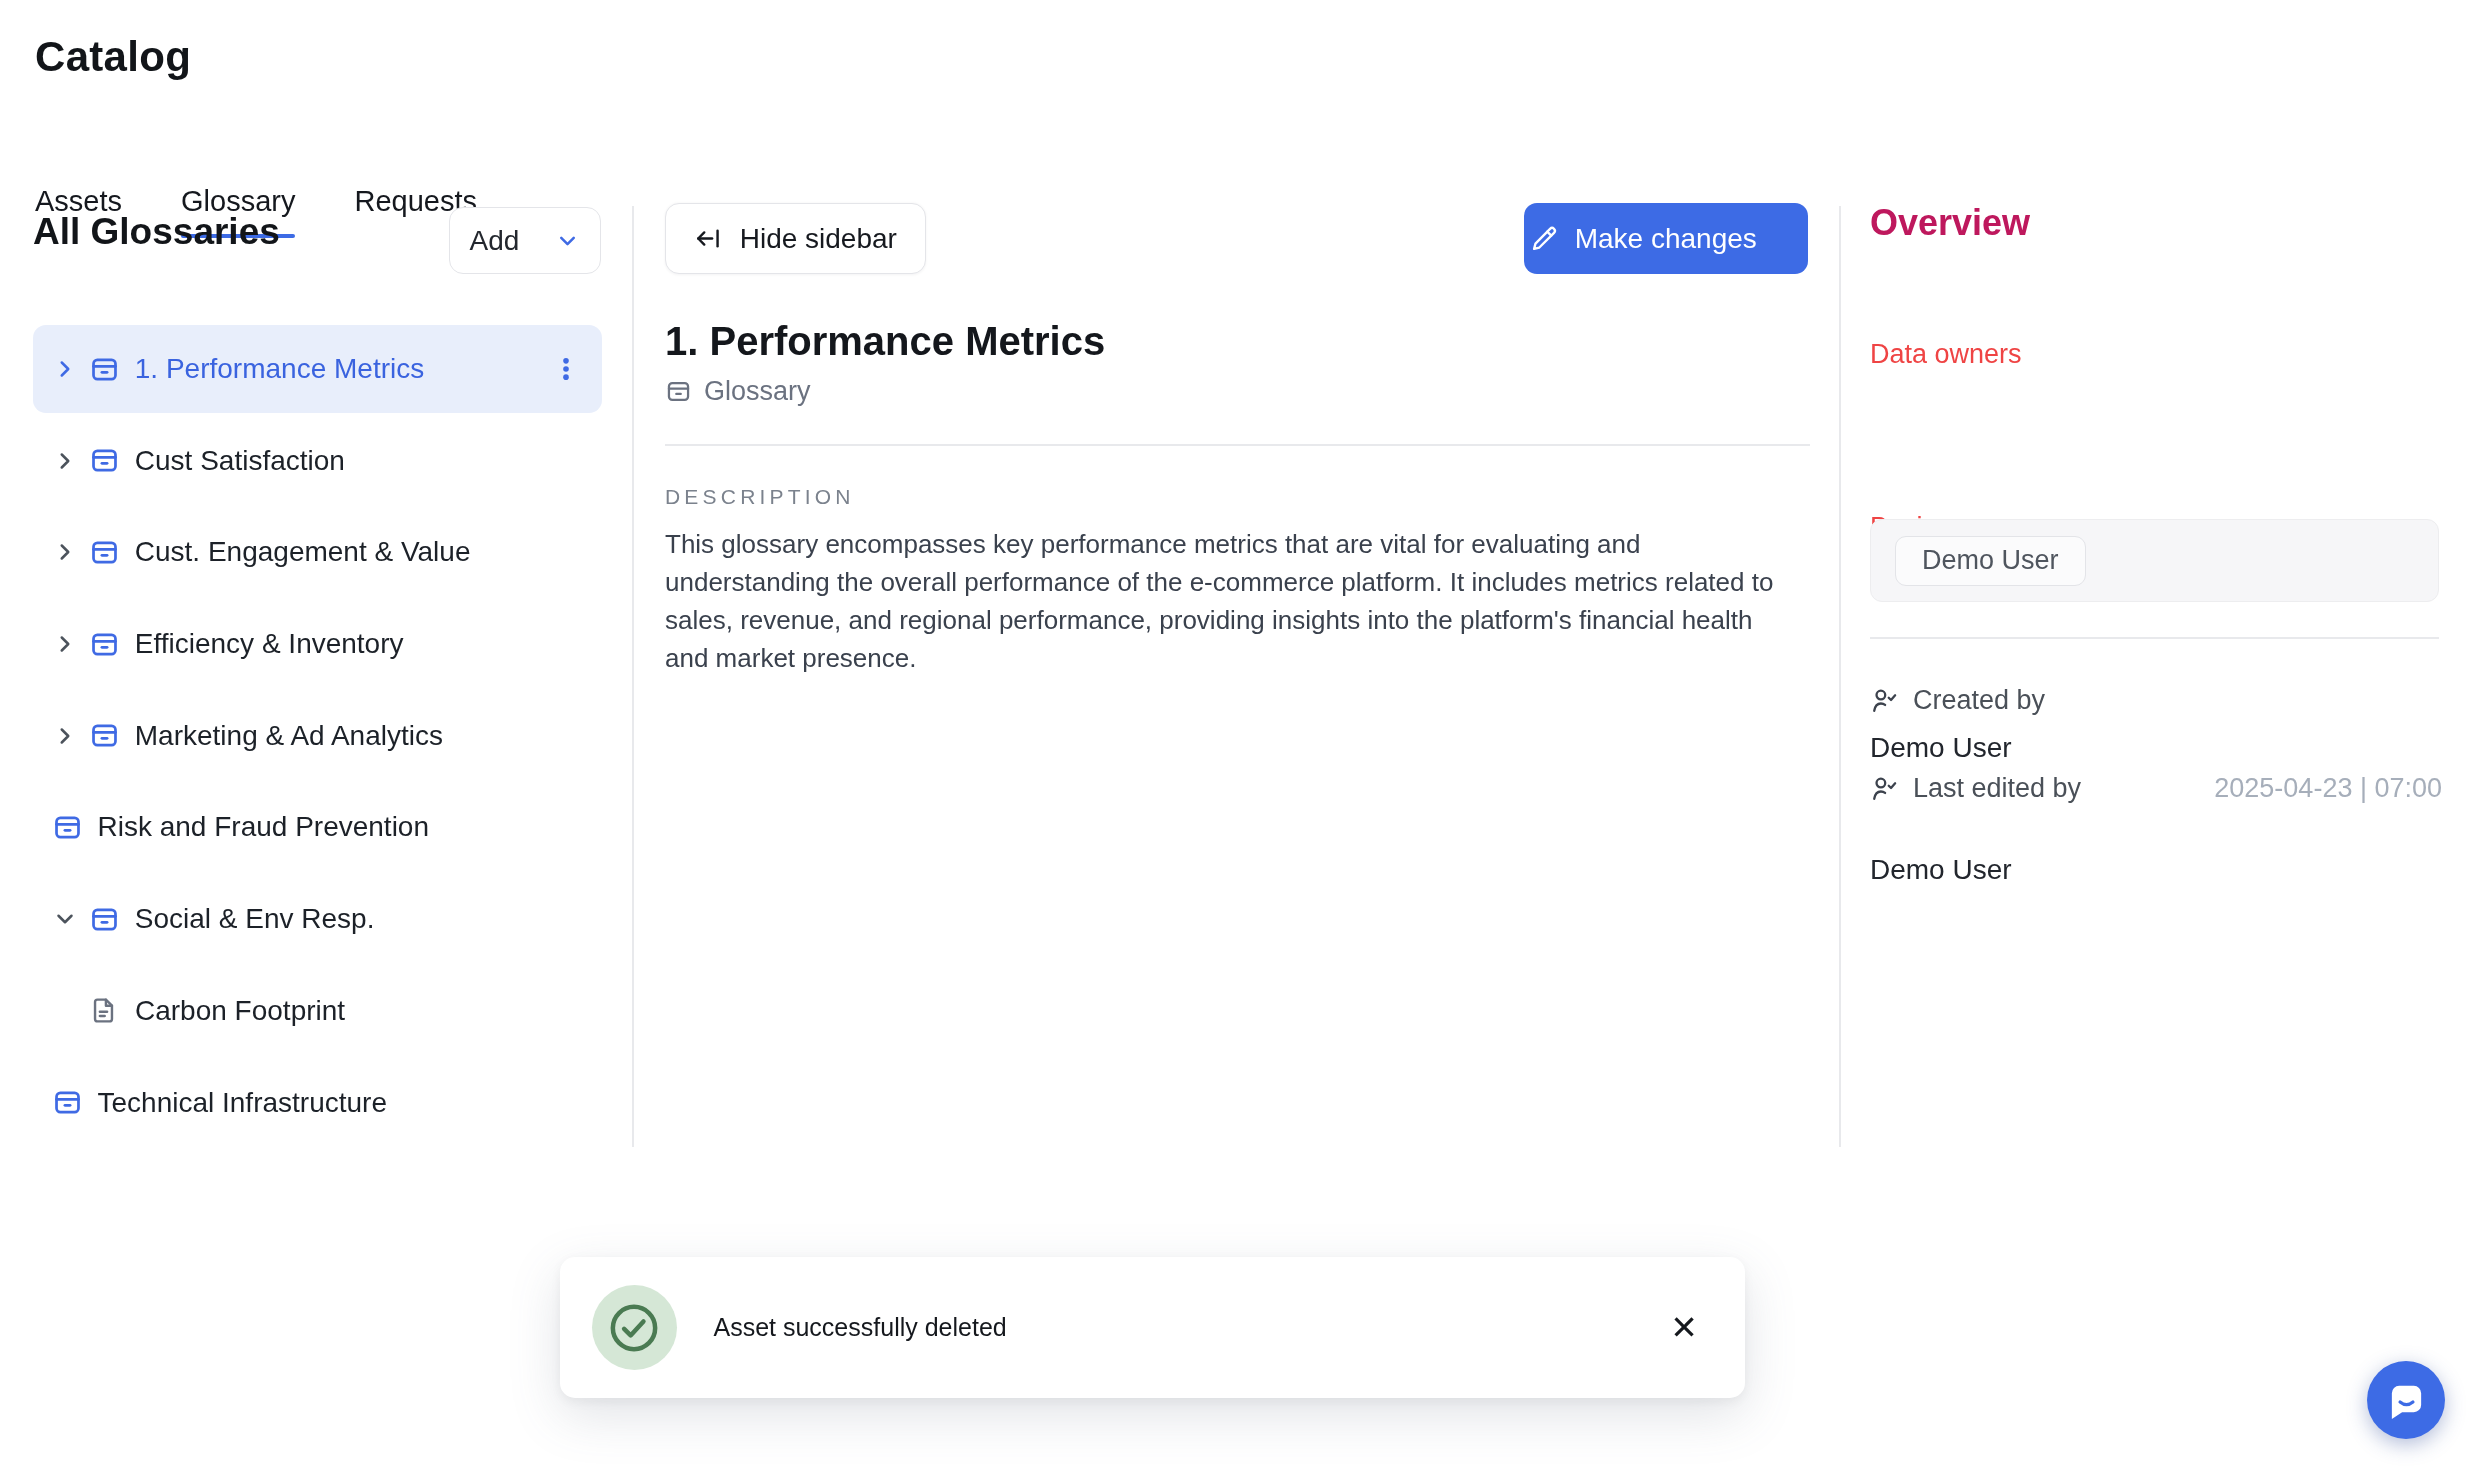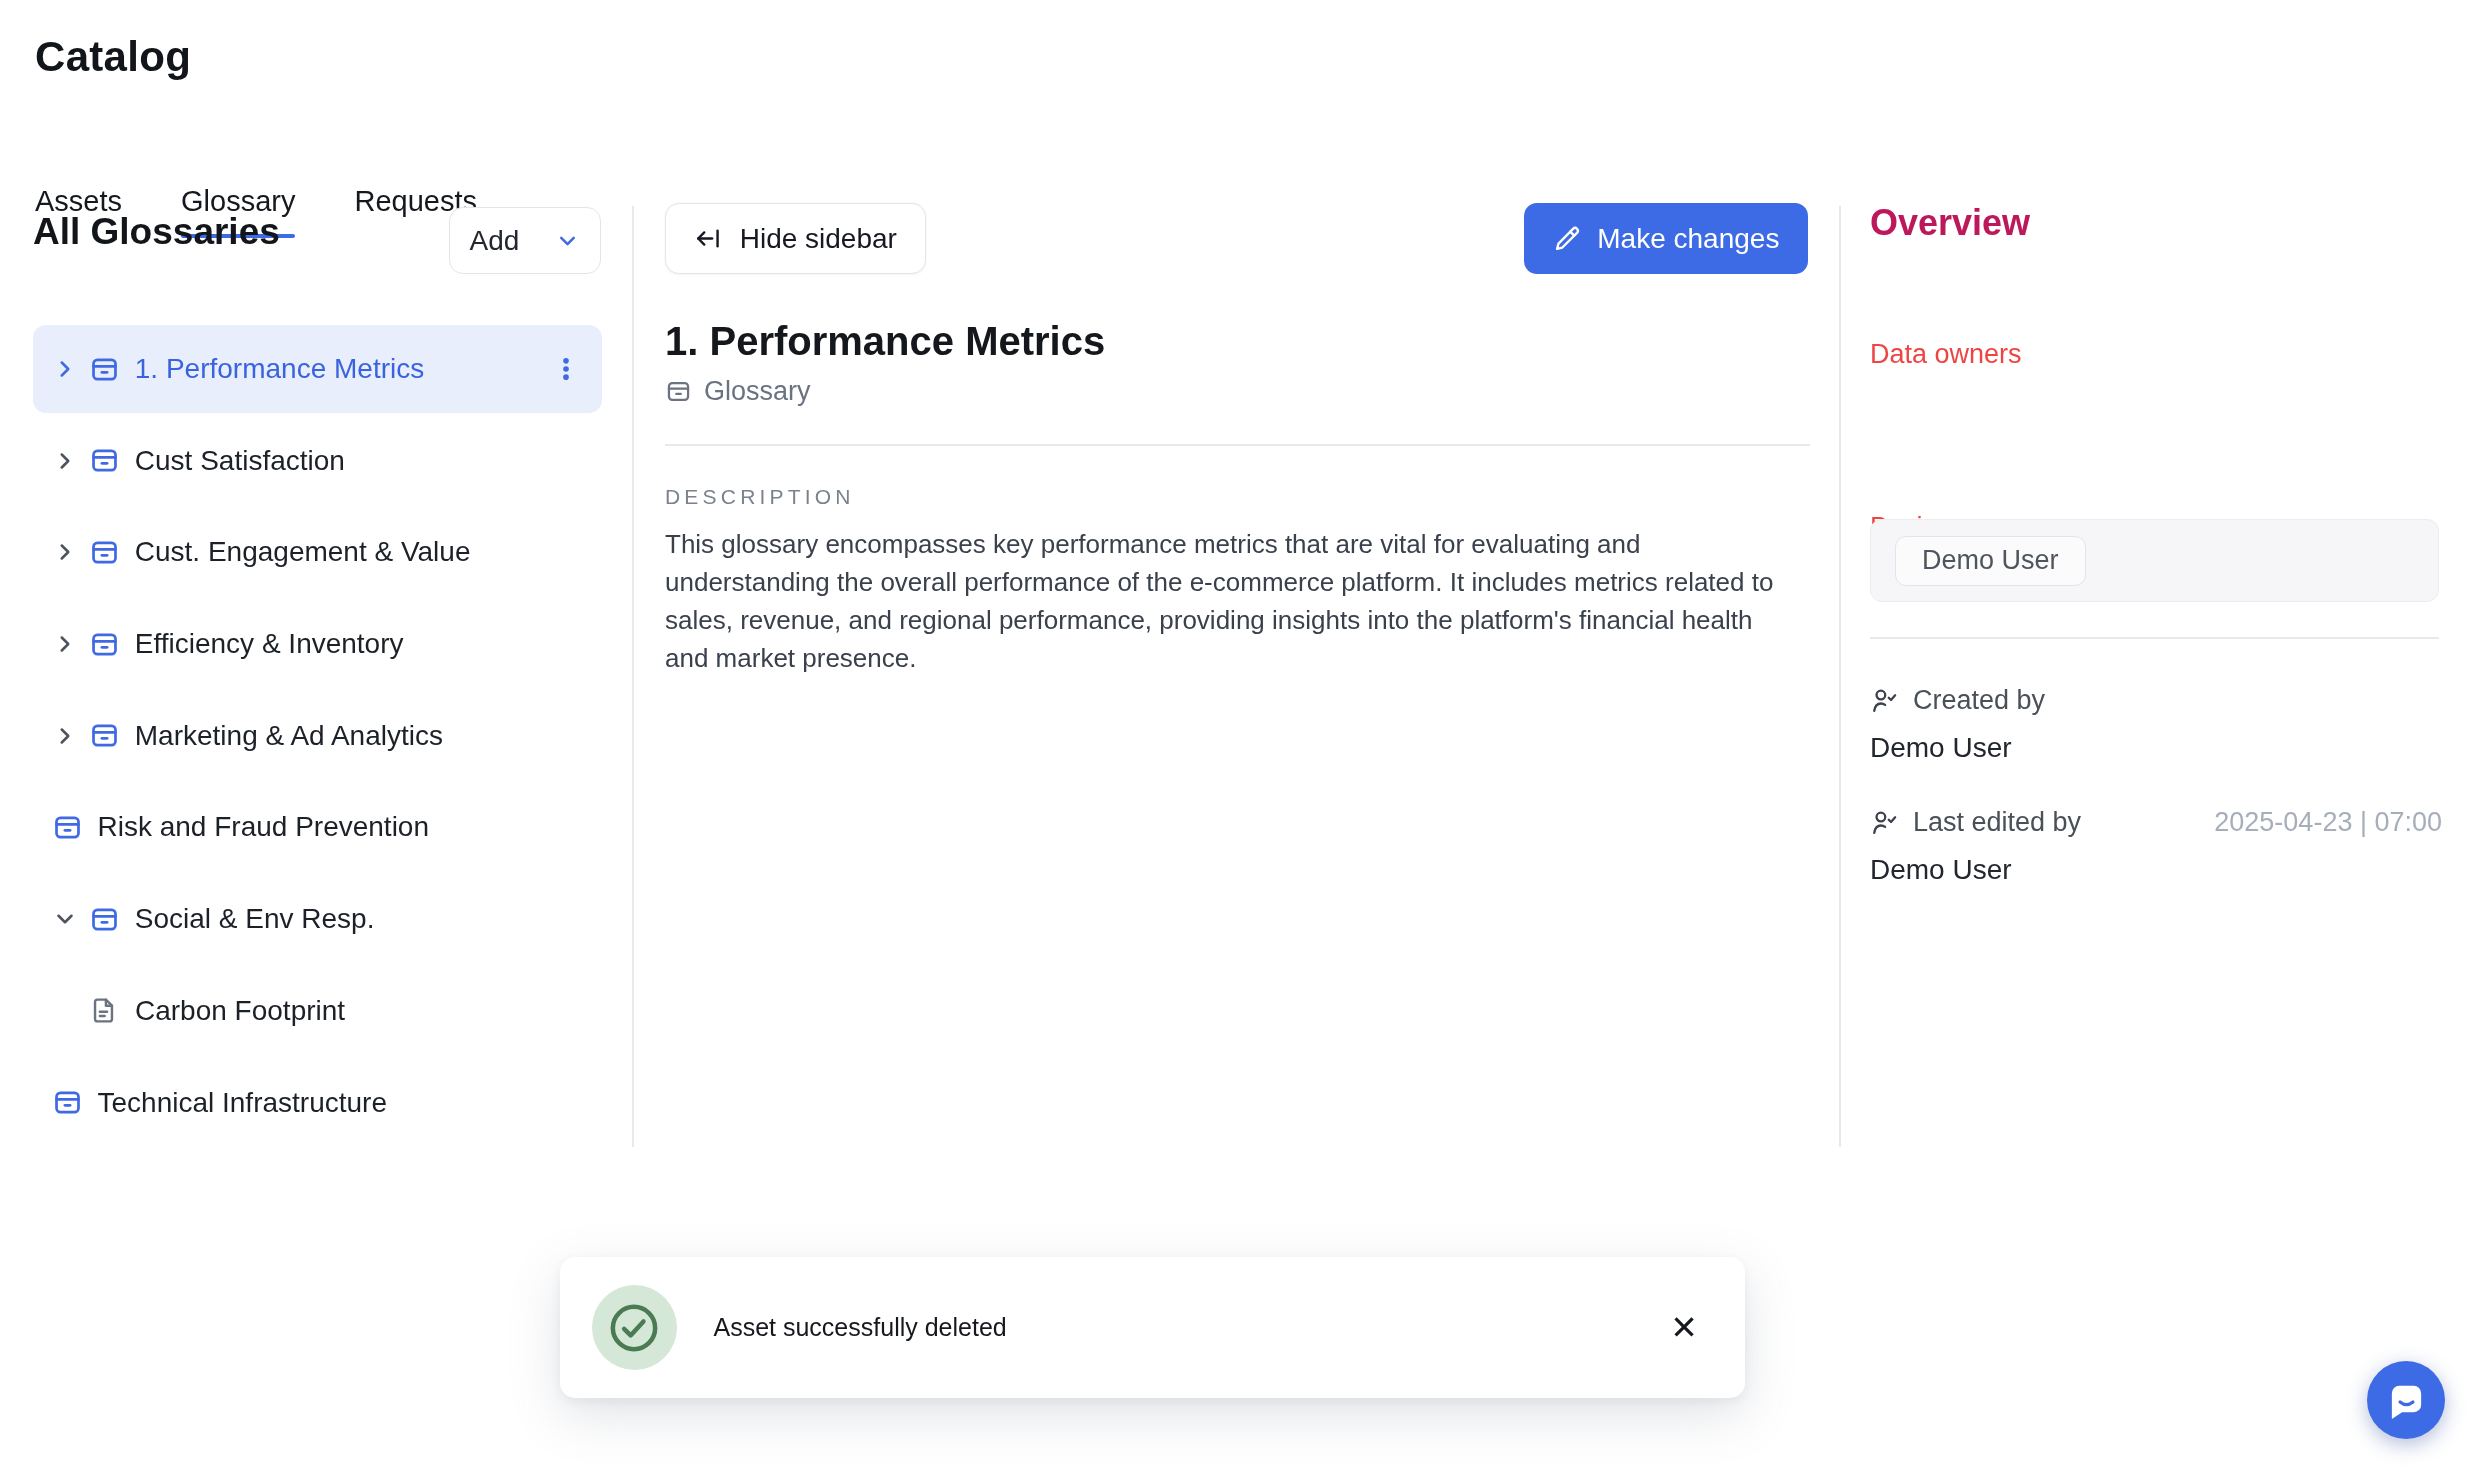--- a/index.html
+++ b/index.html
@@ -34,21 +34,21 @@
   .row-label{white-space:nowrap;}
   .kebab{margin-left:auto;margin-right:3.7px;width:28px;height:28px;color:var(--blue-icon);flex:none;cursor:pointer;}
 
   .vdiv{width:1.9px;background:var(--line);}
 
   
   .hide-btn{left:665px;top:203px;height:71px;padding:0 28px;border:1.9px solid #E4E5E9;border-radius:14px;
             background:#fff;display:flex;align-items:center;gap:16.7px;font-size:28px;color:#16191f;
             box-shadow:0 0.9px 2.8px rgba(16,24,40,.05);cursor:pointer;}
   .make-btn{left:1524px;top:203px;width:284px;height:71px;background:var(--accent);border:none;border-radius:13px;
-            display:flex;align-items:center;justify-content:center;gap:16.7px;font-size:28px;color:#fff;cursor:pointer;}
+            display:flex;align-items:center;justify-content:flex-start;gap:16.7px;font-size:28px;color:#fff;cursor:pointer;}
   .doc-title{left:665px;top:319px;font-size:40px;font-weight:700;color:#14171c;}
   .doc-subtitle{left:665px;top:376px;display:flex;align-items:center;gap:12px;font-size:27px;color:#6b7280;}
   .hdiv{height:1.9px;background:var(--line);}
   .desc-label{left:665px;top:485px;font-size:21px;letter-spacing:4.2px;color:#7b828d;font-weight:500;}
   .desc-text{left:665px;top:526px;width:1125px;font-size:26px;line-height:1.46;color:#3a414d;}
 
   
   .ov-heading{left:1870px;top:202px;font-size:36px;font-weight:700;color:#be185d;}
   .ov-label{font-size:27px;color:#ef4444;margin-top:45px;}
   .field{left:1870px;width:569px;height:83px;background:#F6F6F8;border:1.9px solid #EDEDEF;border-radius:12px;
@@ -321,21 +321,21 @@
             <circle cx="9" cy="7.5" r="3.6"></circle>
             <path d="M3.5 20.5c.7-4 2.9-6 5.5-6 1.3 0 2.5.4 3.5 1.2"></path>
             <path d="M15.5 9.7l1.9 1.9 3.4-3.9"></path>
           </svg>
       </span>
       <span>Created by</span>
     </div>
   </div>
   <div class="abs meta-name" style="top:732px;">Demo User</div>
 
-  <div class="abs meta-row" style="top:807px;gap:9px;">
+  <div class="abs meta-row" style="top:773px;gap:9px;">
     <div class="meta-left">
       <span style="display:flex;">
         <svg width="29" height="29" viewBox="0 0 24 24" fill="none" stroke="currentColor" stroke-width="1.9" stroke-linecap="round" stroke-linejoin="round">
             <circle cx="9" cy="7.5" r="3.6"></circle>
             <path d="M3.5 20.5c.7-4 2.9-6 5.5-6 1.3 0 2.5.4 3.5 1.2"></path>
             <path d="M15.5 9.7l1.9 1.9 3.4-3.9"></path>
           </svg>
       </span>
       <span>Last edited by</span>
     </div>

